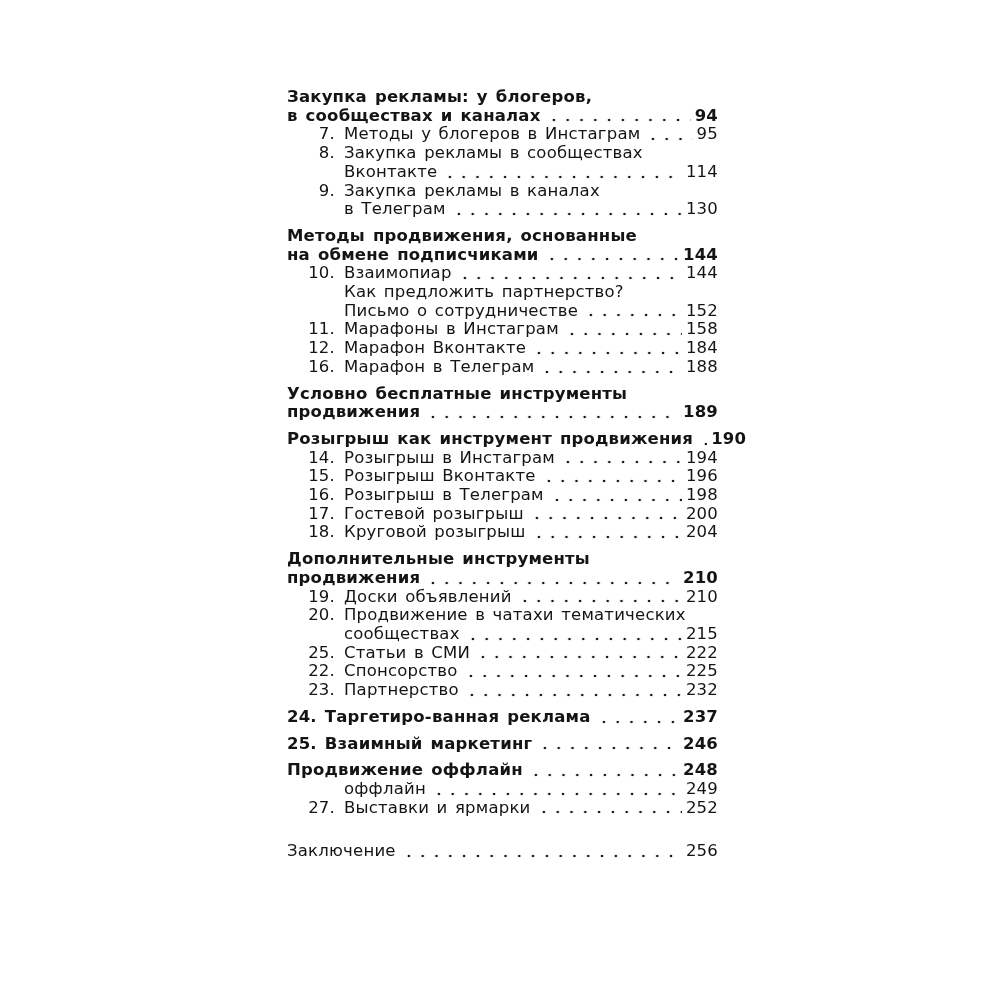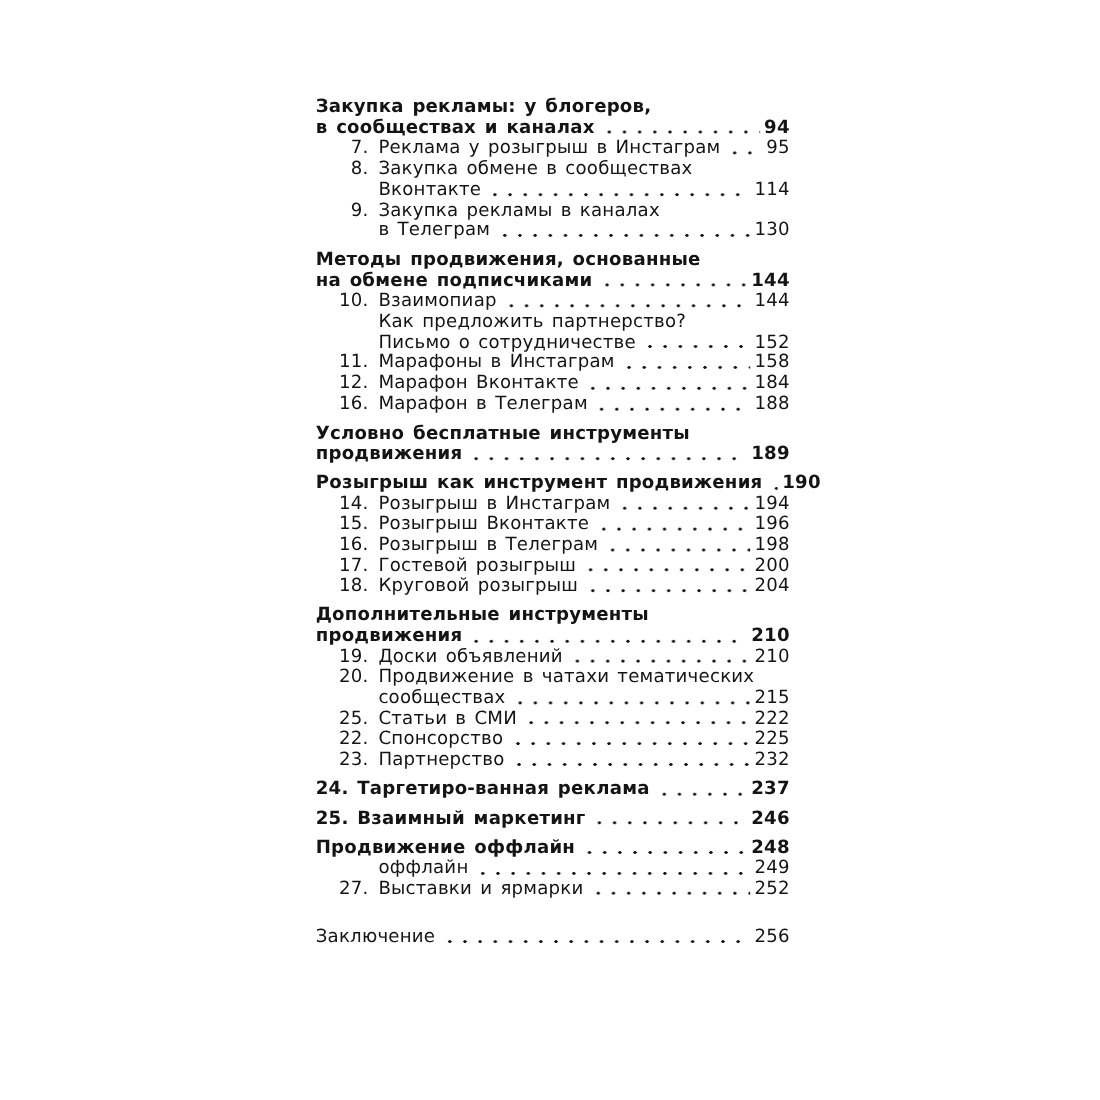--- a/index.html
+++ b/index.html
@@ -72,27 +72,27 @@
 
   </div>
       <div class="row heading">
 
     <span class="text">в сообществах и каналах</span>
     <span class="leader"></span>
     <span class="pagenum">94</span>
   </div>
       <div class="row item">
     <span class="num">7.</span>
-    <span class="text">Реклама у розыгрыш в Инстаграм</span>
+    <span class="text">Методы у блогеров в Инстаграм</span>
     <span class="leader"></span>
     <span class="pagenum">95</span>
   </div>
       <div class="row item">
     <span class="num">8.</span>
-    <span class="text">Закупка обмене в сообществах</span>
+    <span class="text">Закупка рекламы в сообществах</span>
 
   </div>
       <div class="row cont">
 
     <span class="text">Вконтакте</span>
     <span class="leader"></span>
     <span class="pagenum">114</span>
   </div>
       <div class="row item">
     <span class="num">9.</span>

